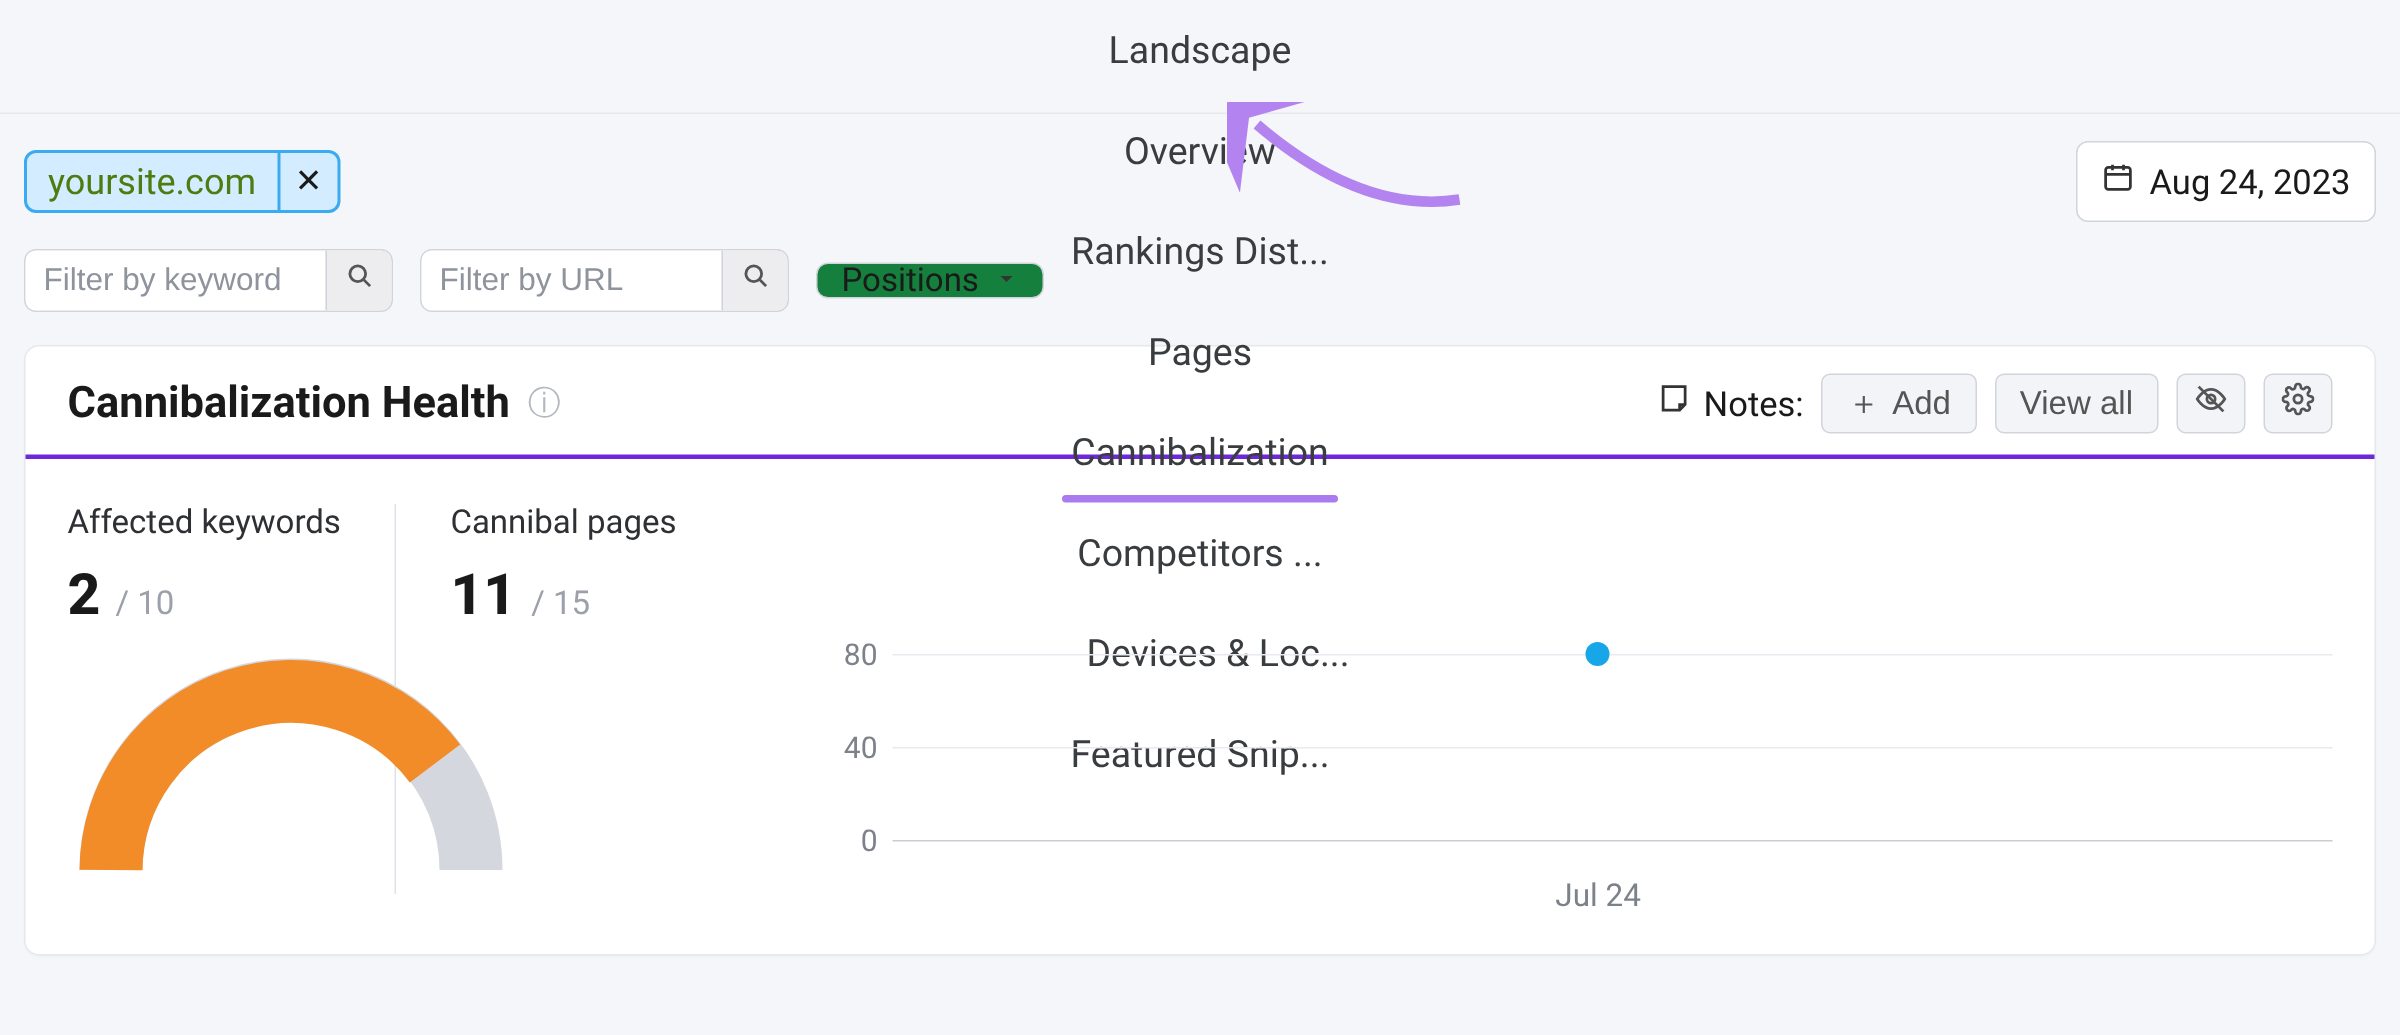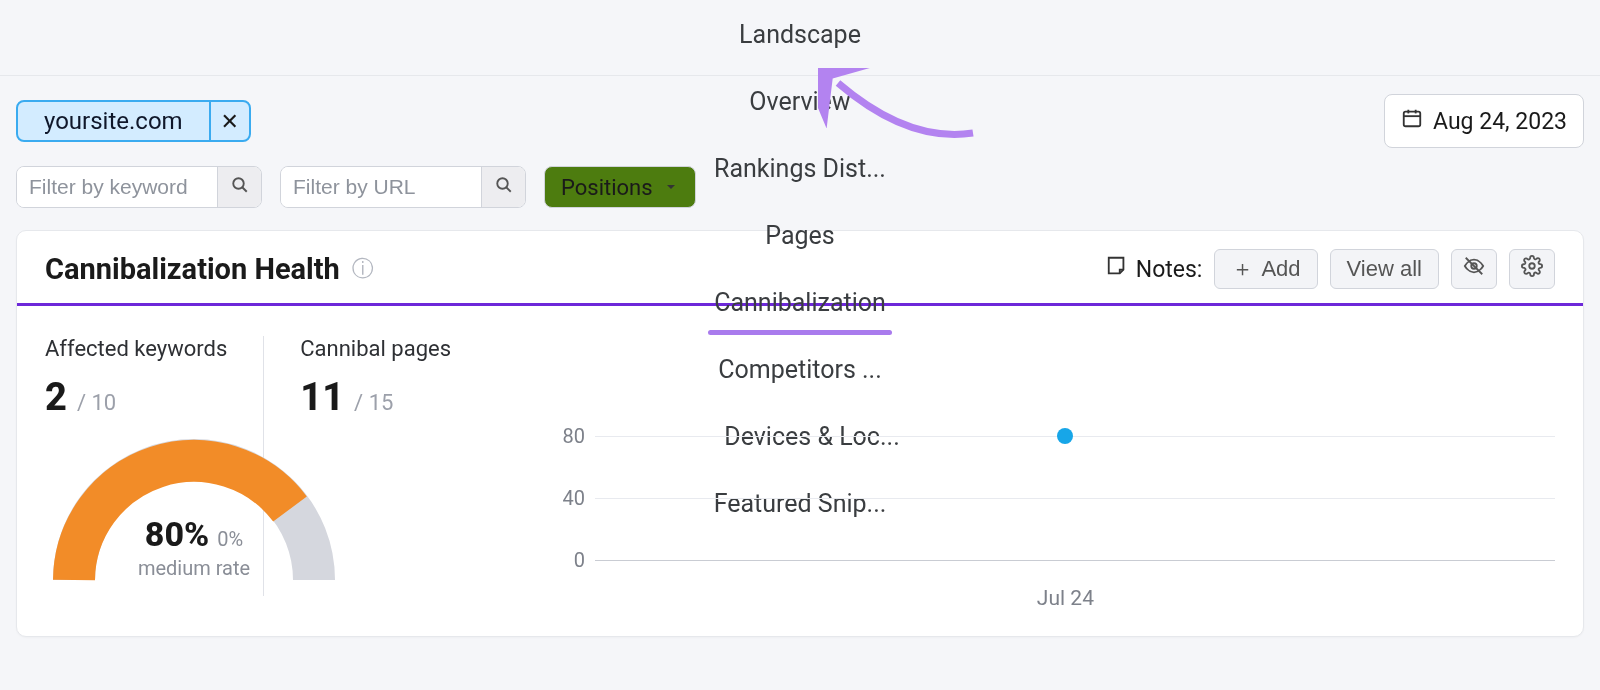--- a/index.html
+++ b/index.html
@@ -49,21 +49,21 @@
   }
   .chip {
     display: inline-flex;
     align-items: center;
     background: #d3ecff;
     border: 2px solid #3aabf0;
     border-radius: 8px;
     font-size: 24px;
     height: 42px;
   }
-  .chip-label { padding: 4px 26px; color: #0f172a; border-radius: 10px; }
+  .chip-label { padding: 4px 14px; color: #4d7c0f; border-radius: 10px; }
   .chip-close {
     border-left: 2px solid #3aabf0;
     width: 40px; height: 100%;
     display: flex; align-items: center; justify-content: center;
     cursor: pointer;
     font-size: 22px;
   }
   .date-btn {
     margin-left: auto;
     display: inline-flex;
@@ -108,24 +108,24 @@
     border-left: 1px solid #d1d4db;
     display: flex; align-items: center; justify-content: center;
     cursor: pointer;
     font-size: 20px;
     color: #555;
   }
   .dropdown-btn {
     display: inline-flex;
     align-items: center;
     gap: 10px;
-    background: #4d7c0f;
+    background: #15803d;
     border: 1px solid #d1d4db;
     border-radius: 8px;
-    height: 42px;
+    height: 24px;
     padding: 0 16px;
     font-size: 22px;
     cursor: pointer;
   }
 
   
   .card {
     margin: 0 16px;
     background: #fff;
     border: 1px solid #e6e8ec;
@@ -397,27 +397,20 @@
       </div>
     </div>
   </div>
 </div>
 
 <div class="gauge-wrap">
   <svg width="300" height="160" viewBox="0 0 300 160">
     <path d="M 30 150 A 120 120 0 0 1 270 150" fill="none" stroke="#d5d7de" stroke-width="42" stroke-linecap="butt"></path>
     <path d="M 30 150 A 120 120 0 0 1 246 79" fill="none" stroke="#f28c28" stroke-width="42" stroke-linecap="butt"></path>
   </svg>
-  <div class="gauge-text">
-    <div>
-      <span class="gauge-pct">80%</span>
-      <span class="gauge-delta">0%</span>
-    </div>
-    <div class="gauge-sub">medium rate</div>
-  </div>
 </div>
 
 <svg class="arrow-annot" width="180" height="90">
   <defs>
     <marker id="ah" markerWidth="12" markerHeight="12" refX="3" refY="6" orient="auto">
       <path d="M0,0 L12,6 L0,12 L4,6 z" fill="#b383f0"></path>
     </marker>
   </defs>
   <path d="M 155 65 Q 90 75 20 15" fill="none" stroke="#b383f0" stroke-width="7" marker-end="url(#ah)"></path>
 </svg>

